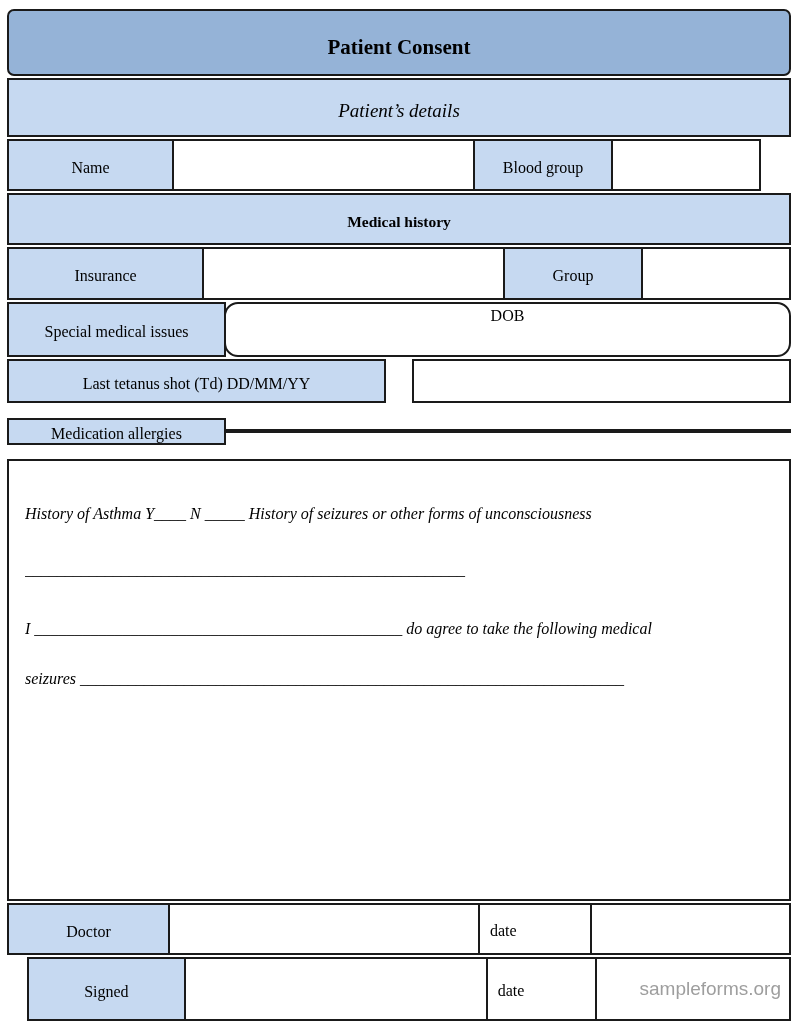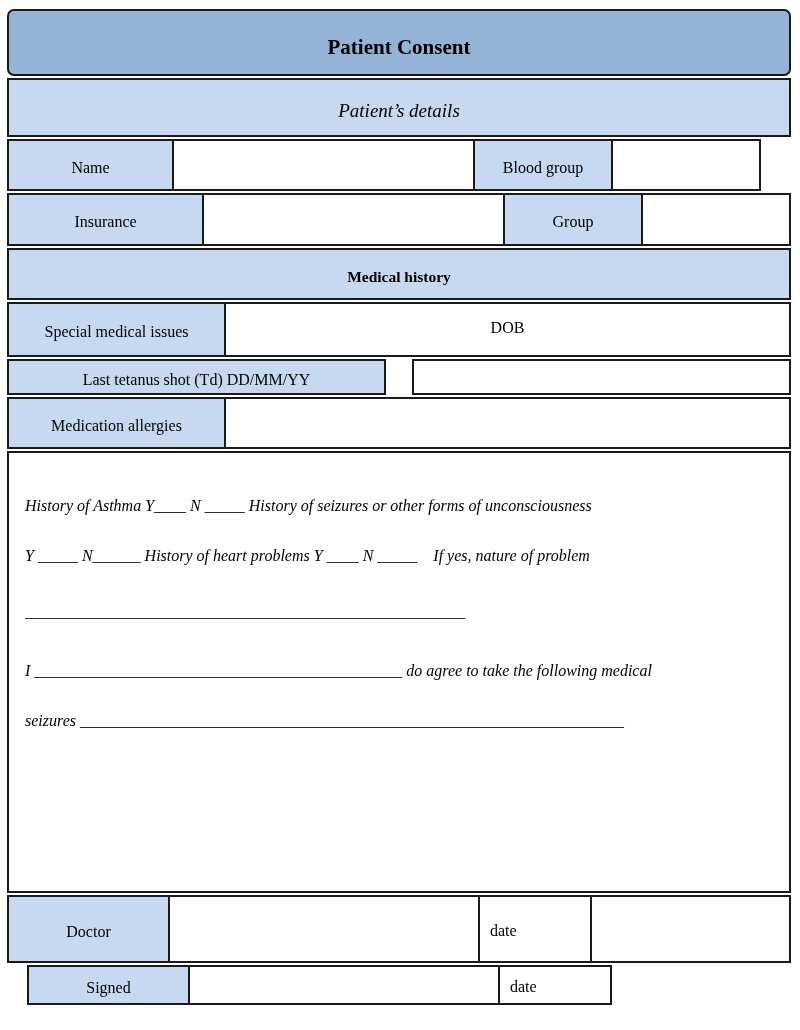--- a/index.html
+++ b/index.html
@@ -19,21 +19,21 @@
   .cell{
     box-sizing:border-box;border:2px solid var(--border);background:#fff;
     display:flex;align-items:center;justify-content:center;
     font-size:16px;
   }
   .cell + .cell{margin-left:-2px;}
   .label{background:var(--light-blue);padding-top:5px;}
   .title-cell{background:var(--header-blue);font-weight:bold;font-size:21px;padding-top:9px;border-radius:7px;}
   .details-cell{background:var(--light-blue);font-style:italic;font-size:19px;padding-top:7px;}
   .medhist-cell{background:var(--light-blue);font-weight:bold;font-size:15.5px;padding-top:5px;}
-  .dob-cell{align-items:flex-start;justify-content:center;padding-top:15px;}
+  .dob-cell{align-items:flex-start;justify-content:center;padding-top:3px;border-radius:14px;}
   .date-cell{justify-content:flex-start;padding-left:10px;padding-top:4px;}
   .consent-cell{
     display:block;padding:28px 14px 0 16px;
     font-style:italic;font-size:16px;
   }
   .consent-line{height:50px;line-height:50px;white-space:nowrap;overflow:hidden;}
   .gap-s{margin-top:6px;}
   .gap-m{margin-top:9px;}
   .gap-l{margin-top:19px;}
   .gap-xl{margin-top:17px;}
@@ -56,64 +56,66 @@
     <div class="cell details-cell" style="width:784px;">Patient’s details</div>
   </div>
 
   <div class="row" style="height:52px;">
     <div class="cell label" style="width:167px;">Name</div>
     <div class="cell" style="width:303px;"></div>
     <div class="cell label" style="width:140px;">Blood group</div>
     <div class="cell" style="width:150px;"></div>
   </div>
 
+  <div class="row" style="height:52px;">
+    <div class="cell medhist-cell" style="width:784px;">Medical history</div>
+  </div>
+
   <div class="row" style="height:53px;">
     <div class="cell label" style="width:197px;">Insurance</div>
     <div class="cell" style="width:303px;"></div>
     <div class="cell label" style="width:140px;">Group</div>
     <div class="cell" style="width:150px;"></div>
-  </div>
-
-  <div class="row" style="height:52px;">
-    <div class="cell medhist-cell" style="width:784px;">Medical history</div>
   </div>
 
   <div class="row" style="height:55px;">
     <div class="cell label" style="width:219px;">Special medical issues</div>
     <div class="cell dob-cell" style="width:567px;">
       <span>DOB</span>
     </div>
   </div>
 
-  <div class="row" style="height:36px;gap:28px;">
+  <div class="row" style="height:44px;gap:28px;">
     <div class="cell label" style="width:393px;">Last tetanus shot (Td) DD/MM/YY</div>
     <div class="cell" style="width:393px;"></div>
   </div>
 
-  <div class="row" style="height:52px;">
+  <div class="row" style="height:52px;align-items:center;">
     <div class="cell label" style="width:219px;">Medication allergies</div>
     <div class="cell" style="width:567px;"></div>
   </div>
 
   <div class="row" style="height:442px;">
     <div class="cell consent-cell" style="width:784px;">
       <div class="consent-line">History of Asthma Y____ N _____ History of seizures or other forms of unconsciousness</div>
-      <div class="consent-line">Y _____ N______ History of heart problems Y ____ N _____ &nbsp;&nbsp;&nbsp;If yes, nature of problem</div>
       <div class="consent-line gap-s">_______________________________________________________</div>
       <div class="consent-line gap-m">I ______________________________________________ do agree to take the following medical</div>
       <div class="consent-line">seizures ____________________________________________________________________</div>
     </div>
   </div>
 
-  <div class="row" style="height:68px;">
+  <div class="row" style="height:52px;">
     <div class="cell label" style="width:163px;">Doctor</div>
     <div class="cell" style="width:312px;"></div>
     <div class="cell date-cell" style="width:114px;">date</div>
     <div class="cell" style="width:201px;"></div>
   </div>
 
-  <div class="row" style="height:40px;padding-left:20px;">
+  <div class="row" style="height:64px;padding-left:20px;">
     <div class="cell label" style="width:163px;">Signed</div>
     <div class="cell" style="width:312px;"></div>
     <div class="cell date-cell" style="width:114px;">date</div>
+    <div class="cell wm-cell" style="width:201px;">
+      <span class="watermark">sampleforms.org</span>
+    </div>
   </div>
 
 </div>
 
 </body></html>

